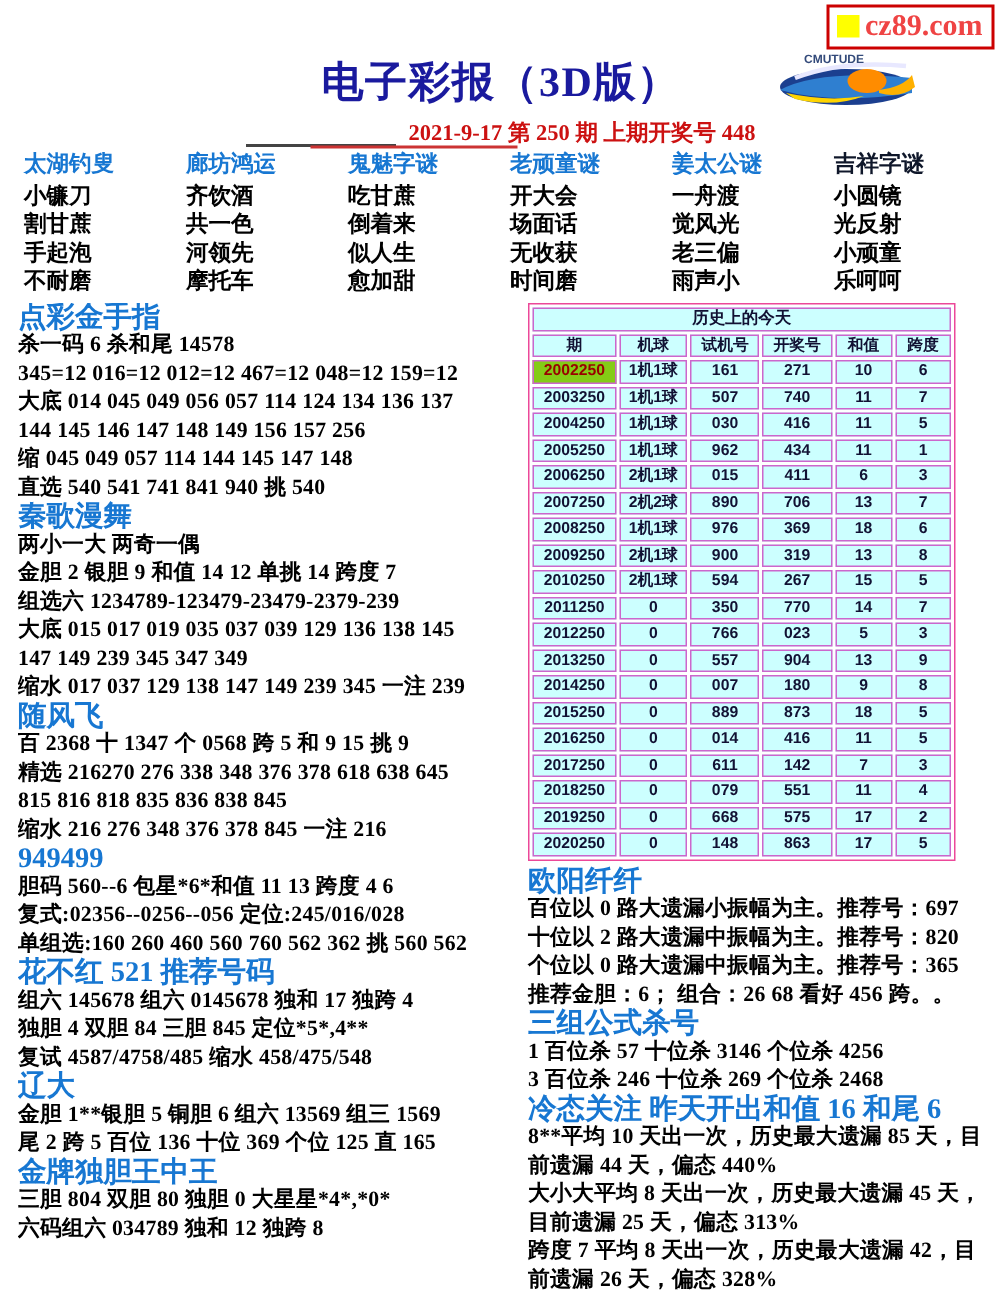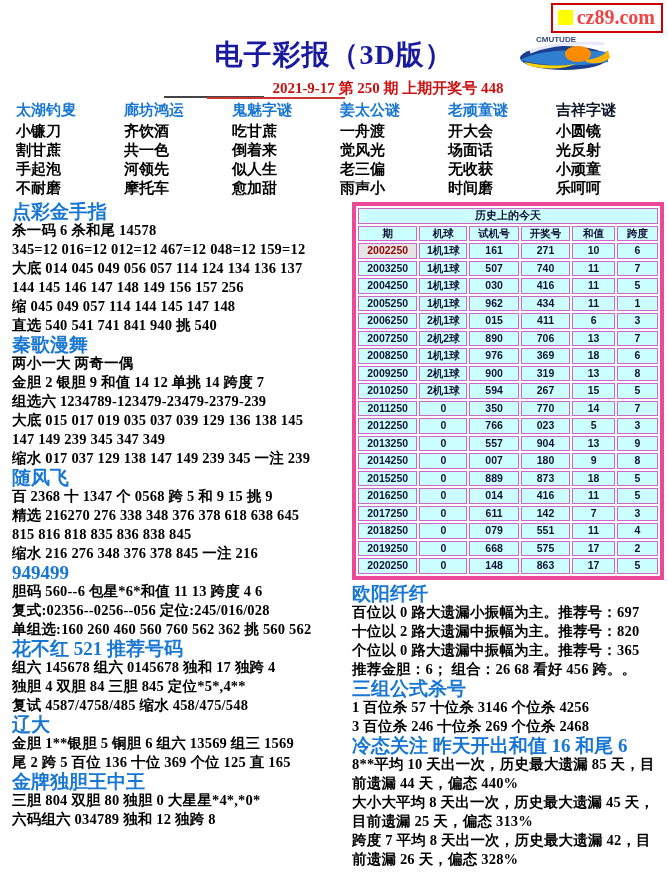--- a/index.html
+++ b/index.html
@@ -47,30 +47,30 @@
   .main { display:flex; margin:4px 4px 0 12px; gap:6px; }
   .left-col { width:334px; flex:none; overflow:hidden; }
   .sec-title { color:#1777d2; font-weight:bold; font-size:19px; line-height:19px; white-space:nowrap; }
   .sec-line  { color:#000; font-weight:bold; font-size:14.5px; line-height:19px; white-space:nowrap; letter-spacing:0.2px;font-family:Liberation Serif, serif; }
 
   .right-col { width:312px; flex:none; }
 
   
   table.history {
     border-collapse:separate; border-spacing:2px;
-    background:#fff; border:4px solid #ec4899; width:312px;
+    background:#fff; border:1px solid #ec4899; width:285px;
     font-family:"Liberation Sans","DejaVu Sans",sans-serif;
   }
   table.history th, table.history td {
     background:#ccffff; border:1px solid #cc66cc;
     font-size:10.5px; font-weight:bold; color:#111133;
     text-align:center; padding:1px 2px; line-height:11.5px; white-space:nowrap;
   }
   table.history th.tbl-title { font-size:11px; }
-  table.history td.hl { background:#e5e5e5; color:#990000; }
+  table.history td.hl { background:#84cc16; color:#990000; }
   col.c-qi{width:62px} col.c-jq{width:50px} col.c-sj{width:52px} col.c-kj{width:52px} col.c-hz{width:46px} col.c-kd{width:44px}
 
   .right-sections { margin-top:4px; }
   .right-sections .sec-line { font-size:14.5px; }
 </style>
 </head>
 <body>
 
 <a class="site-badge" href="#">
   <span class="yellow-sq"></span>
@@ -114,32 +114,32 @@
       <div class="riddle-line">摩托车</div>
     </div>
     <div class="riddle-column">
       <div class="riddle-title">鬼魅字谜</div>
       <div class="riddle-line">吃甘蔗</div>
       <div class="riddle-line">倒着来</div>
       <div class="riddle-line">似人生</div>
       <div class="riddle-line">愈加甜</div>
     </div>
     <div class="riddle-column">
+      <div class="riddle-title">老顽童谜</div>
+      <div class="riddle-line">开大会</div>
+      <div class="riddle-line">场面话</div>
+      <div class="riddle-line">无收获</div>
+      <div class="riddle-line">时间磨</div>
+    </div>
+    <div class="riddle-column">
       <div class="riddle-title">姜太公谜</div>
       <div class="riddle-line">一舟渡</div>
       <div class="riddle-line">觉风光</div>
       <div class="riddle-line">老三偏</div>
       <div class="riddle-line">雨声小</div>
-    </div>
-    <div class="riddle-column">
-      <div class="riddle-title">老顽童谜</div>
-      <div class="riddle-line">开大会</div>
-      <div class="riddle-line">场面话</div>
-      <div class="riddle-line">无收获</div>
-      <div class="riddle-line">时间磨</div>
     </div>
     <div class="riddle-column">
       <div class="riddle-title">吉祥字谜</div>
       <div class="riddle-line">小圆镜</div>
       <div class="riddle-line">光反射</div>
       <div class="riddle-line">小顽童</div>
       <div class="riddle-line">乐呵呵</div>
     </div>
   </div>
 

